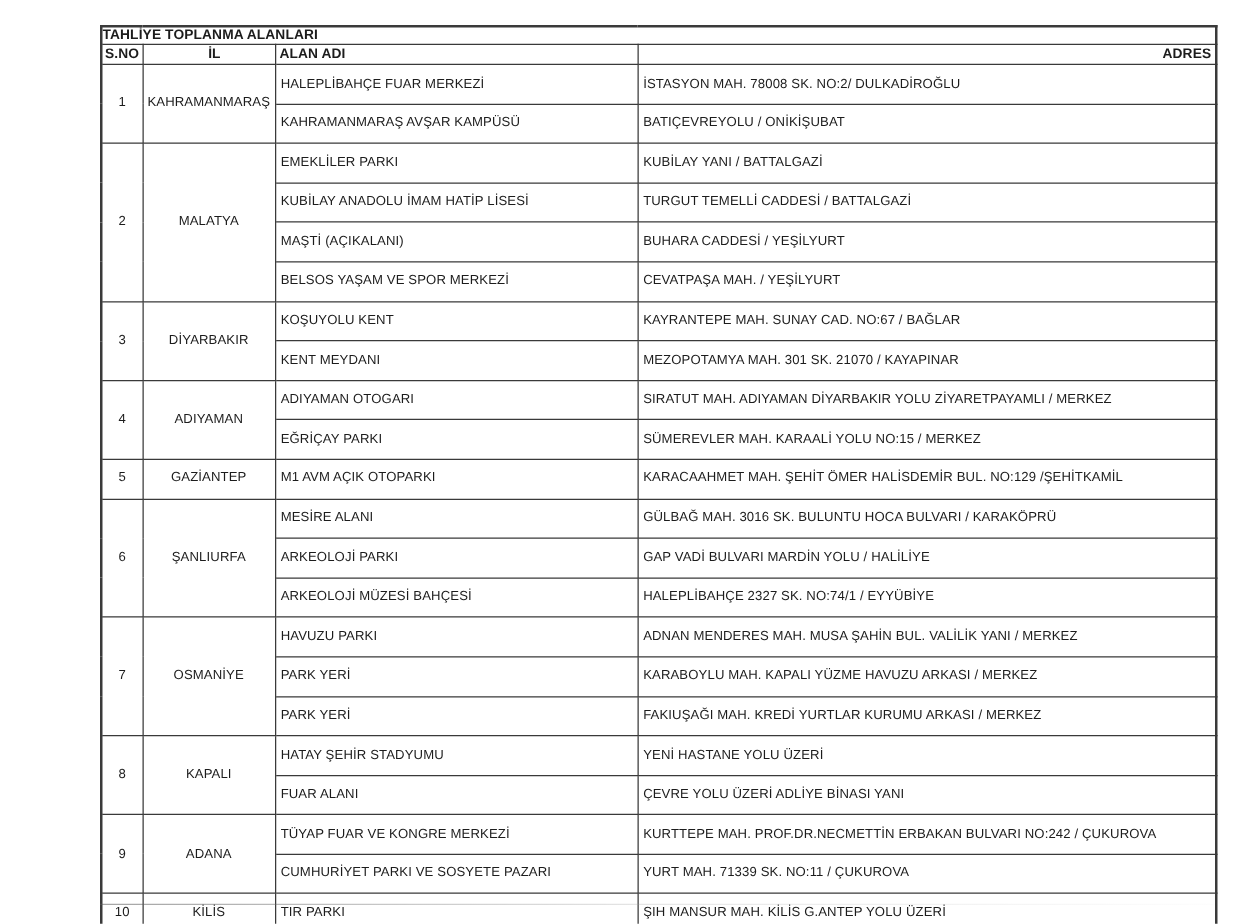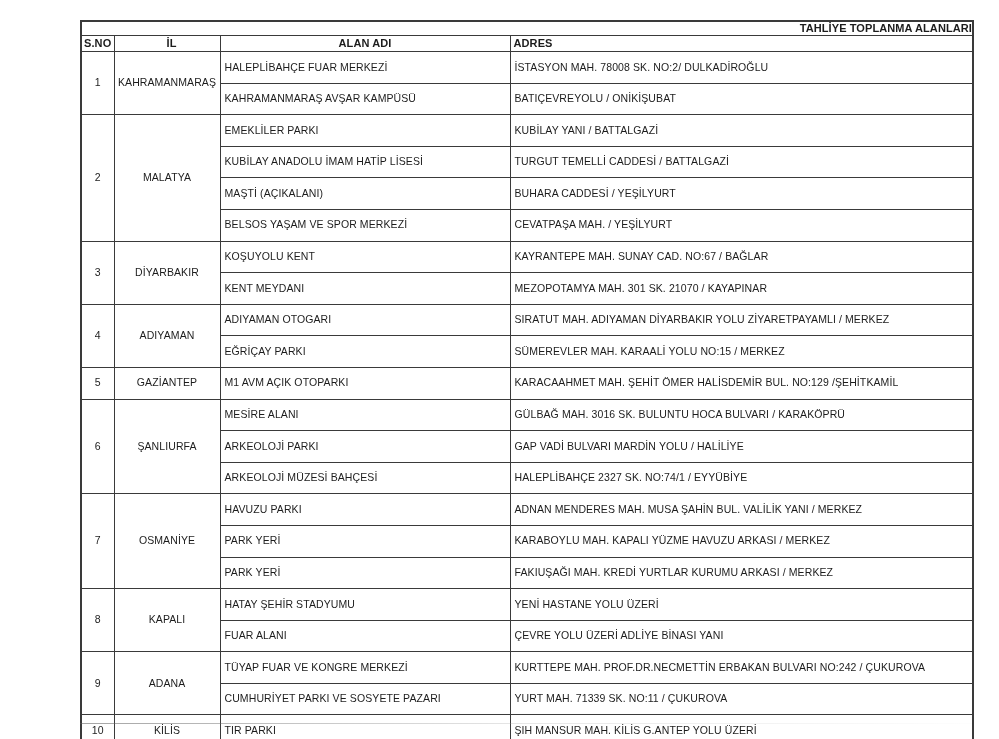--- a/index.html
+++ b/index.html
@@ -24,41 +24,41 @@
     table-layout: fixed;
     border: 2px solid #3a3a3a;
   }
   .doc-table th, .doc-table td {
     border: 1px solid #3a3a3a;
     overflow: hidden;
     white-space: nowrap;
   }
   .title-cell {
     height: 13px;
-    text-align: right;
+    text-align: left;
     vertical-align: middle;
     font-size: 11px;
     font-weight: bold;
     line-height: 1;
     padding: 0;
     letter-spacing: 0.1px;
   }
   .hdr th {
     height: 15px;
     font-size: 11px;
     font-weight: bold;
     line-height: 1;
     padding: 0 3px;
     vertical-align: middle;
     letter-spacing: 0.1px;
   }
   .hdr .h-no    { text-align: right; padding-left: 2px; }
   .hdr .h-il    { text-align: center; padding-left: 12px; }
-  .hdr .h-alan  { text-align: center; }
-  .hdr .h-adres { text-align: left; }
+  .hdr .h-alan  { text-align: left; }
+  .hdr .h-adres { text-align: right; }
   tbody td {
     height: 30.6px;
     font-size: 10.5px;
     line-height: 1.1;
     vertical-align: middle;
     padding: 0 4px;
     letter-spacing: 0.1px;
   }
   tbody td.c-no,
   tbody td.c-il {

